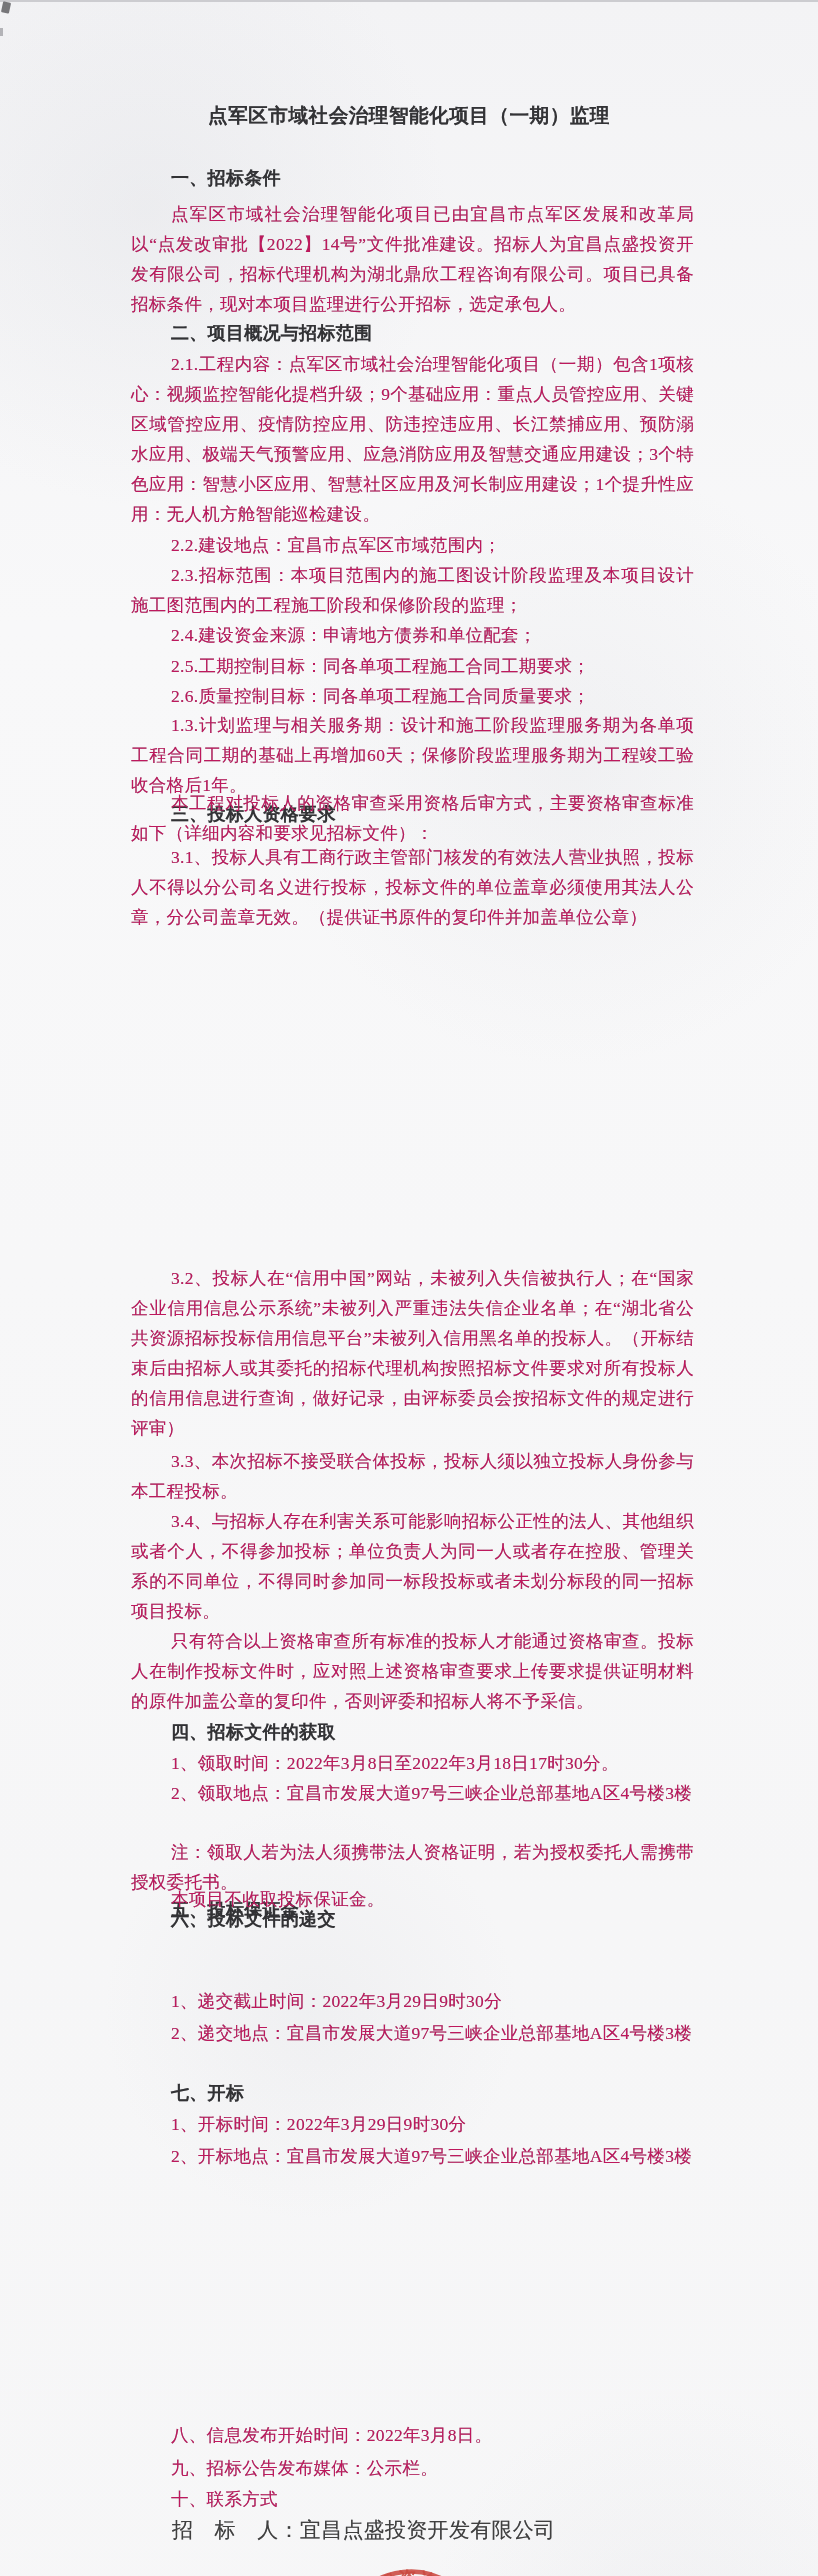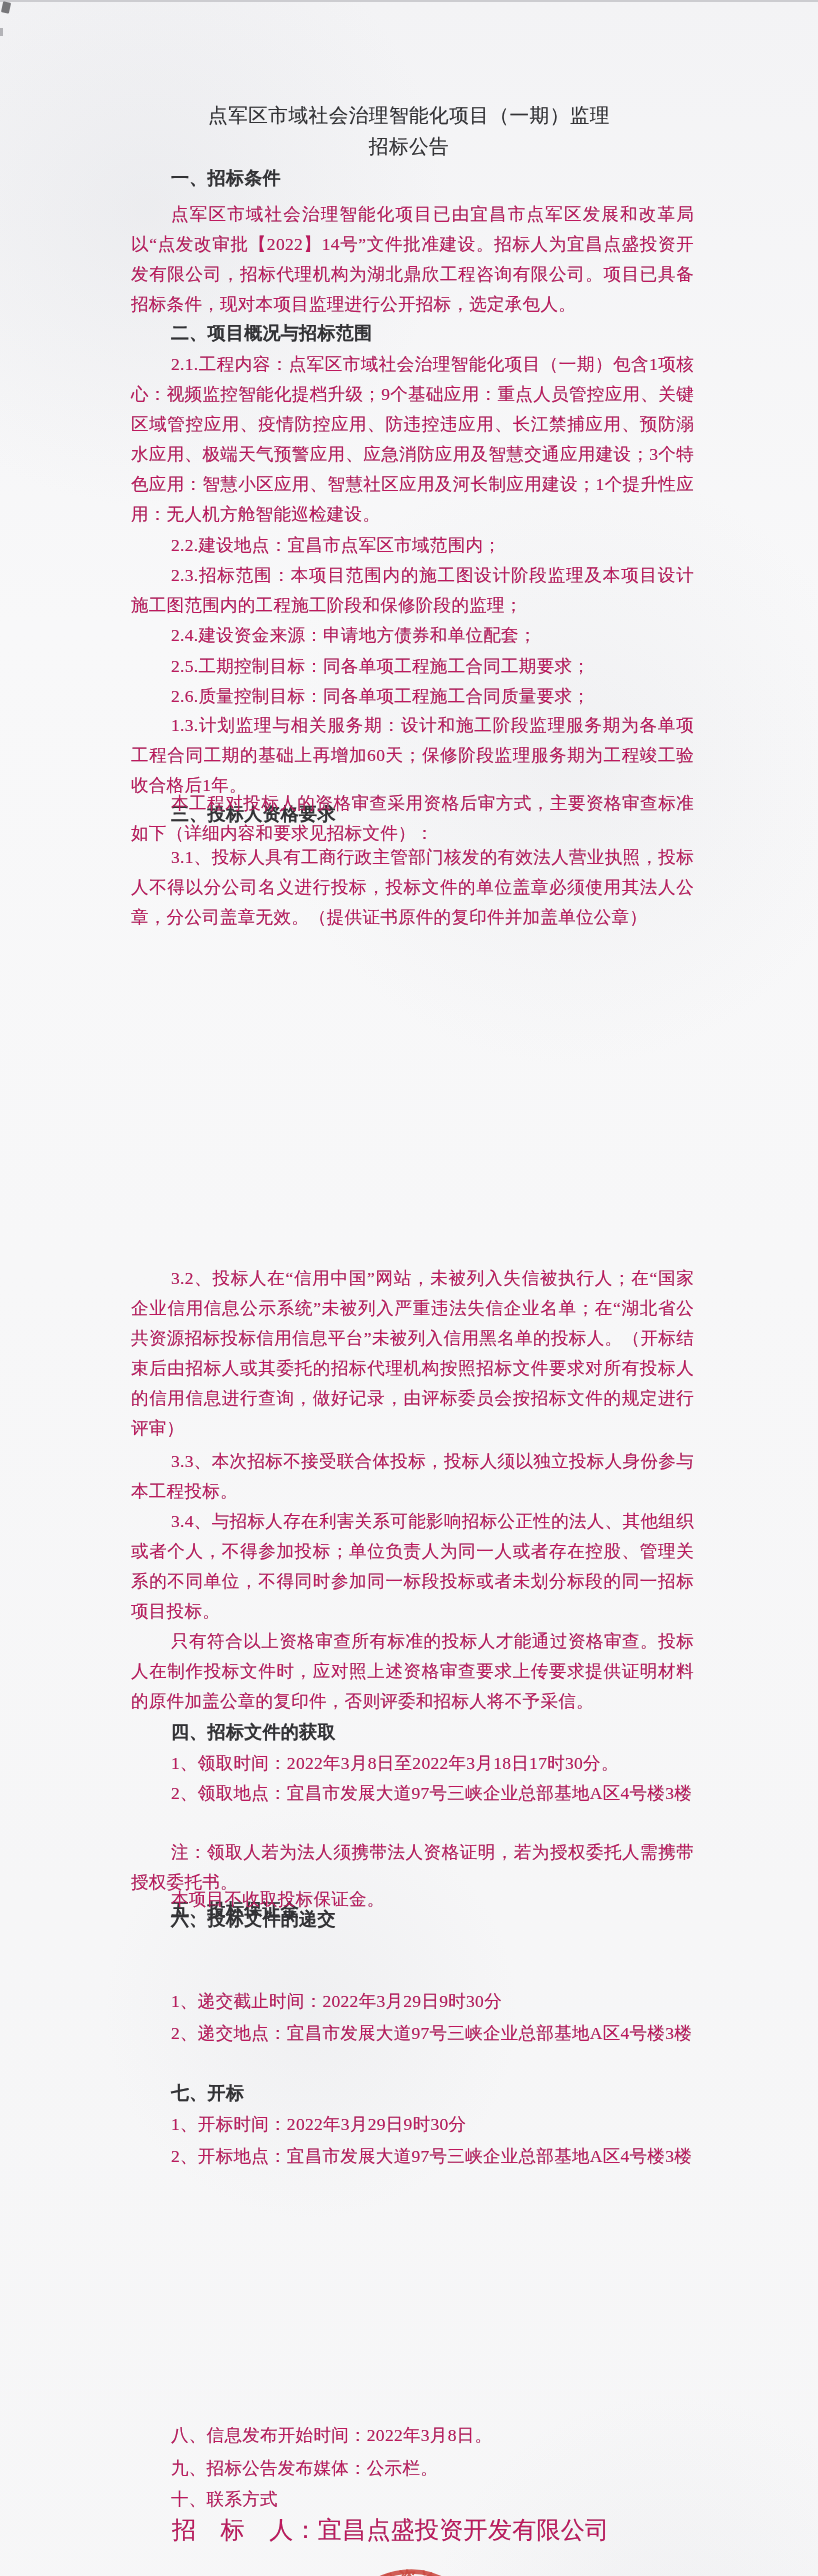--- a/index.html
+++ b/index.html
@@ -17,59 +17,58 @@
       radial-gradient(circle at 38% 58%, rgba(205,207,214,.16) 0, rgba(205,207,214,0) 10%),
       radial-gradient(circle at 82% 76%, rgba(205,207,214,.15) 0, rgba(205,207,214,0) 9%),
       linear-gradient(180deg,#f3f3f5 0%,#f8f8f9 18%,#f6f6f7 55%,#f7f7f8 100%);
   }
   .artifact-topline{position:absolute;top:0;left:0;width:100%;height:1.5px;background:#ccccd0;}
   .artifact-corner{position:absolute;top:2.1px;left:1.5px;width:8.2px;height:11.3px;background:#4c4c50;transform:rotate(12deg);opacity:.75;border-radius:1px;}
   .artifact-leftstrip{position:absolute;top:28px;left:0;width:2.6px;height:8.2px;background:#8a8a90;opacity:.6;}
 
   .doc-title{
     position:absolute;left:0;top:100px;width:818px;
-    text-align:center;font-size:19.6px;font-weight:400;line-height:31px;
+    text-align:center;font-size:19.6px;font-weight:700;line-height:31px;
     color:#333336;letter-spacing:0.5px;
     text-shadow:0 0 0.3px rgba(70,70,75,.55);
   }
   .blk{
     position:absolute;left:131px;width:563px;
     color:#be185d;
     text-shadow:0 0 0.3px rgba(70,70,75,.5);
   }
   .b{
     font-size:17.5px;line-height:30px;text-indent:40px;
     text-align:justify;letter-spacing:0.3px;
   }
   .h{
     font-size:18px;line-height:30px;text-indent:40px;
     font-weight:700;color:#323235;letter-spacing:0.3px;
   }
   .contact{
     position:absolute;left:172px;top:2515px;width:567px;
-    font-size:24px;line-height:31px;letter-spacing:0.3px;
-    color:#be185d;text-shadow:0 0 0.3px rgba(70,70,75,.5);
+    font-size:21px;line-height:31px;letter-spacing:0.3px;
+    color:#404040;text-shadow:0 0 0.3px rgba(70,70,75,.5);
   }
   .seal{
     position:absolute;left:333px;top:2567px;width:155px;height:155px;
     transform:rotate(-12deg);
     mix-blend-mode:multiply;opacity:.93;
   }
 </style>
 </head>
 <body>
 
 <div class="sheet"></div>
 <div class="artifact-topline"></div>
 <div class="artifact-corner"></div>
 <div class="artifact-leftstrip"></div>
 
 <div class="doc-title">
   <div>点军区市域社会治理智能化项目（一期）监理</div>
-  <div>招标公告</div>
 </div>
 
 <div class="blk h" style="top:163px">一、招标条件</div>
 <div class="blk b" style="top:199px">点军区市域社会治理智能化项目已由宜昌市点军区发展和改革局以“点发改审批【2022】14号”文件批准建设。招标人为宜昌点盛投资开发有限公司，招标代理机构为湖北鼎欣工程咨询有限公司。项目已具备招标条件，现对本项目监理进行公开招标，选定承包人。</div>
 <div class="blk h" style="top:318px">二、项目概况与招标范围</div>
 <div class="blk b" style="top:349px">2.1.工程内容：点军区市域社会治理智能化项目（一期）包含1项核心：视频监控智能化提档升级；9个基础应用：重点人员管控应用、关键区域管控应用、疫情防控应用、防违控违应用、长江禁捕应用、预防溺水应用、极端天气预警应用、应急消防应用及智慧交通应用建设；3个特色应用：智慧小区应用、智慧社区应用及河长制应用建设；1个提升性应用：无人机方舱智能巡检建设。</div>
 <div class="blk b" style="top:530px">2.2.建设地点：宜昌市点军区市域范围内；</div>
 <div class="blk b" style="top:560px">2.3.招标范围：本项目范围内的施工图设计阶段监理及本项目设计施工图范围内的工程施工阶段和保修阶段的监理；</div>
 <div class="blk b" style="top:620px">2.4.建设资金来源：申请地方债券和单位配套；</div>
 <div class="blk b" style="top:651px">2.5.工期控制目标：同各单项工程施工合同工期要求；</div>

